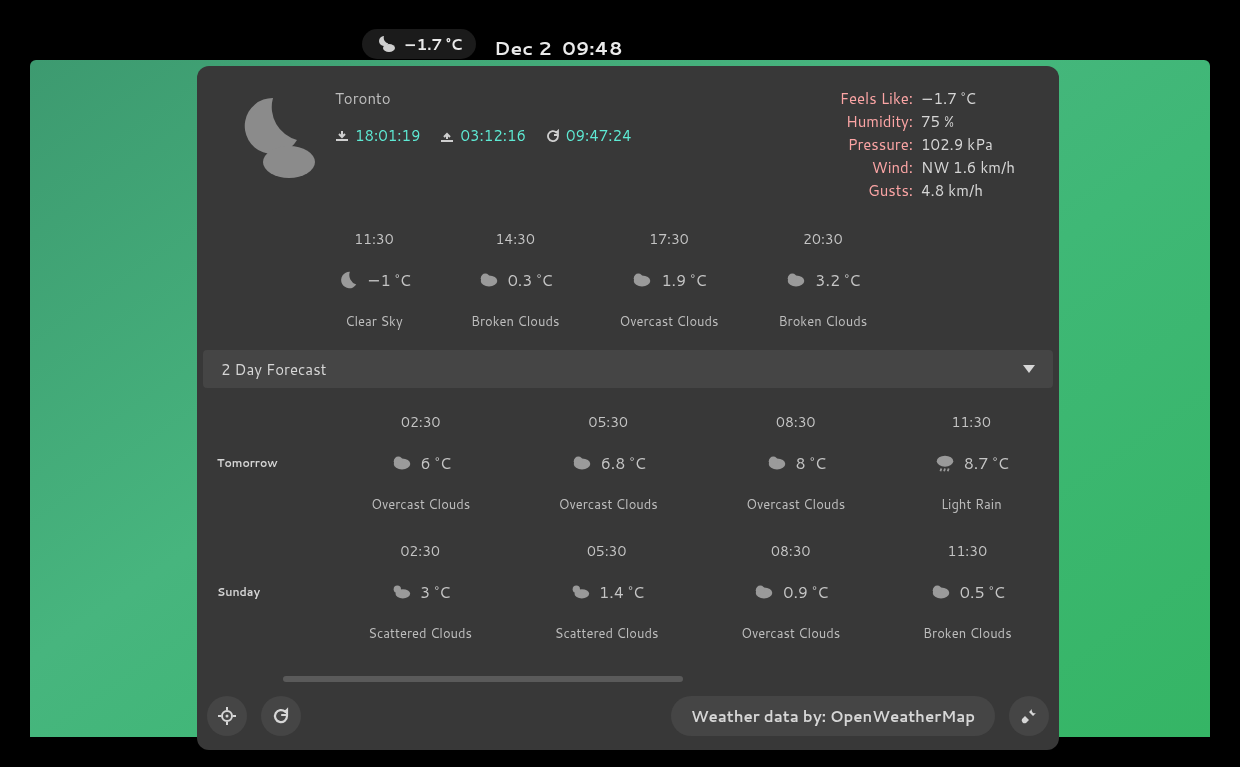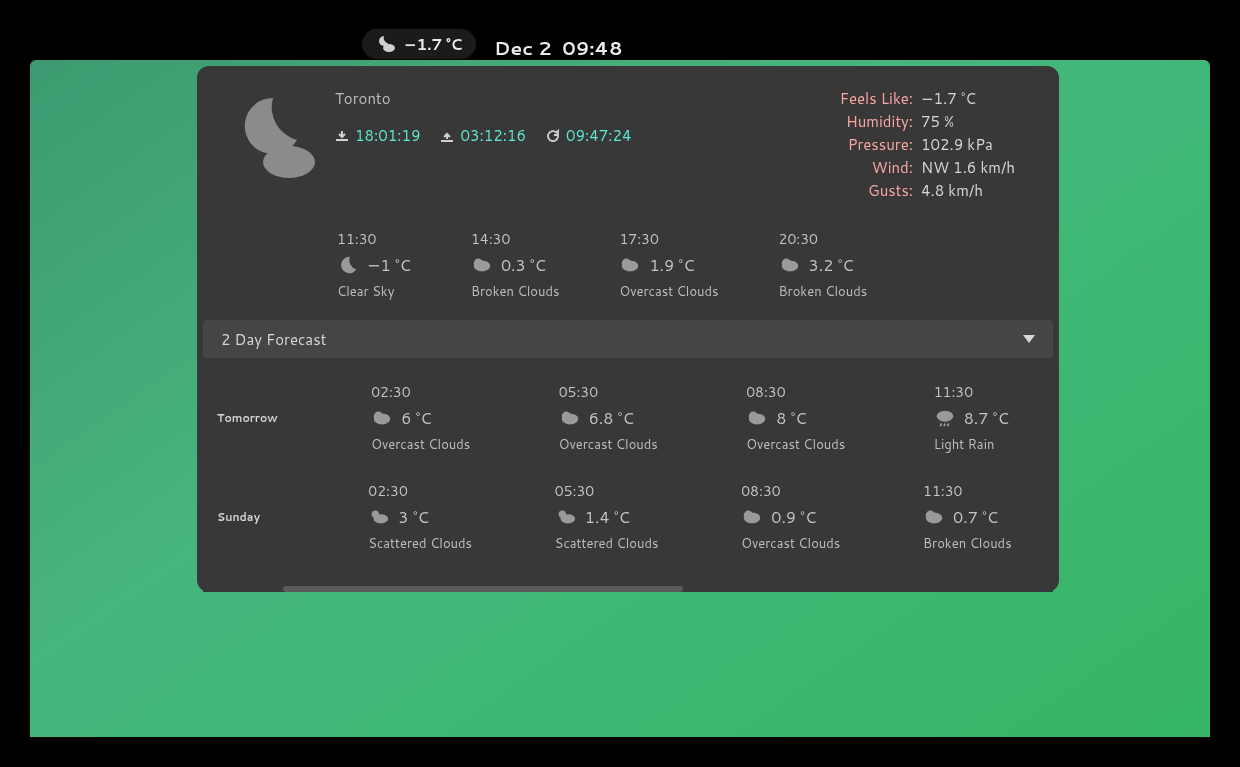--- a/index.html
+++ b/index.html
@@ -14,21 +14,21 @@
   .hdr-main{flex:1;}
   .city{color:#bdbdbd;font-size:15px;}
   .headline{color:#d6d6d6;font-size:34px;font-weight:400;margin-top:2px;}
   .times{display:flex;gap:20px;margin-top:16px;color:#5eead4;}
   .times span{display:flex;align-items:center;gap:6px;}
   .stats{width:230px;font-size:15px;}
   .stats .row{display:flex;justify-content:flex-end;gap:8px;margin-bottom:2px;}
   .stats .lbl{text-align:right;width:100px;color:#fca5a5;}
   .stats .val{width:110px;color:#d6d6d6;}
   .hourly{display:flex;gap:60px;padding:16px 0 20px 140px;}
-  .slot{display:flex;flex-direction:column;align-items:flex-start;color:#c5c5c5;font-size:14px;}
+  .slot{display:flex;flex-direction:column;align-items:center;color:#c5c5c5;font-size:14px;gap:15px;}
   .slot .tm{margin-bottom:4px;}
   .slot .mid{display:flex;align-items:center;gap:8px;font-size:16px;}
   .slot .desc{margin-top:6px;font-size:13px;color:#bdbdbd;}
   .fc-head{margin:0 6px;background:#454545;border-radius:4px;height:38px;display:flex;align-items:center;justify-content:space-between;padding:0 18px;color:#d6d6d6;font-size:15px;}
   .fc-body{padding:10px 6px 20px 6px;}
   .fc-row{display:flex;align-items:center;padding:14px 0;}
   .day{width:110px;color:#d6d6d6;font-weight:600;font-size:11px;padding-left:14px;}
   .fc-slots{flex:1;display:flex;justify-content:space-around;}
   .scroll-rail{height:6px;background:#383838;margin:0 6px 0 6px;}
   .scroll-thumb{height:6px;width:400px;margin-left:80px;background:#5a5a5a;border-radius:3px;}
@@ -275,25 +275,48 @@
   </div>
           <div class="slot">
     <div class="tm">11:30</div>
     <div class="mid">
               <span>
                 <svg width="22" height="22" viewBox="0 0 24 24">
                   <ellipse cx="12" cy="13" rx="9" ry="6" fill="#9a9a9a"></ellipse>
                   <circle cx="8" cy="10" r="5" fill="#9a9a9a"></circle>
                 </svg>
               </span>
-              <span>0.7 °C</span>
+              <span>0.5 °C</span>
             </div>
     <div class="desc">Broken Clouds</div>
   </div>
         </div>
    </div>
     </div>
 
   <div class="scroll-rail">
       <div class="scroll-thumb"></div>
     </div>
 
+  <div class="footer">
+    <div class="circ">
+      <svg width="18" height="18" viewBox="0 0 18 18">
+          <circle cx="9" cy="9" r="5" stroke="#d6d6d6" stroke-width="2" fill="none"></circle>
+          <circle cx="9" cy="9" r="1.5" fill="#d6d6d6"></circle>
+          <path d="M9 0v3M9 15v3M0 9h3M15 9h3" stroke="#d6d6d6" stroke-width="2"></path>
+        </svg>
+    </div>
+    <div class="circ">
+      <svg width="18" height="18" viewBox="0 0 18 18">
+          <path d="M15 9a6 6 0 1 1-1.8-4.2L15 3v5h-5" stroke="#d6d6d6" stroke-width="2.2" fill="none" stroke-linecap="round"></path>
+        </svg>
+    </div>
+    <div class="spacer"></div>
+    <div class="credit">
+      <span><b>Weather data by: </b><b>OpenWeatherMap</b></span>
+    </div>
+    <div class="circ">
+      <svg width="18" height="18" viewBox="0 0 18 18">
+          <path d="M3 3l5 5M15 15l-5-5M12 2a3 3 0 0 0 4 4l-3 3-4-4zM6 16a3 3 0 0 1-4-4l3-3 4 4z" fill="#d6d6d6"></path>
+        </svg>
+    </div>
+  </div>
 </div>
 
 </body></html>

